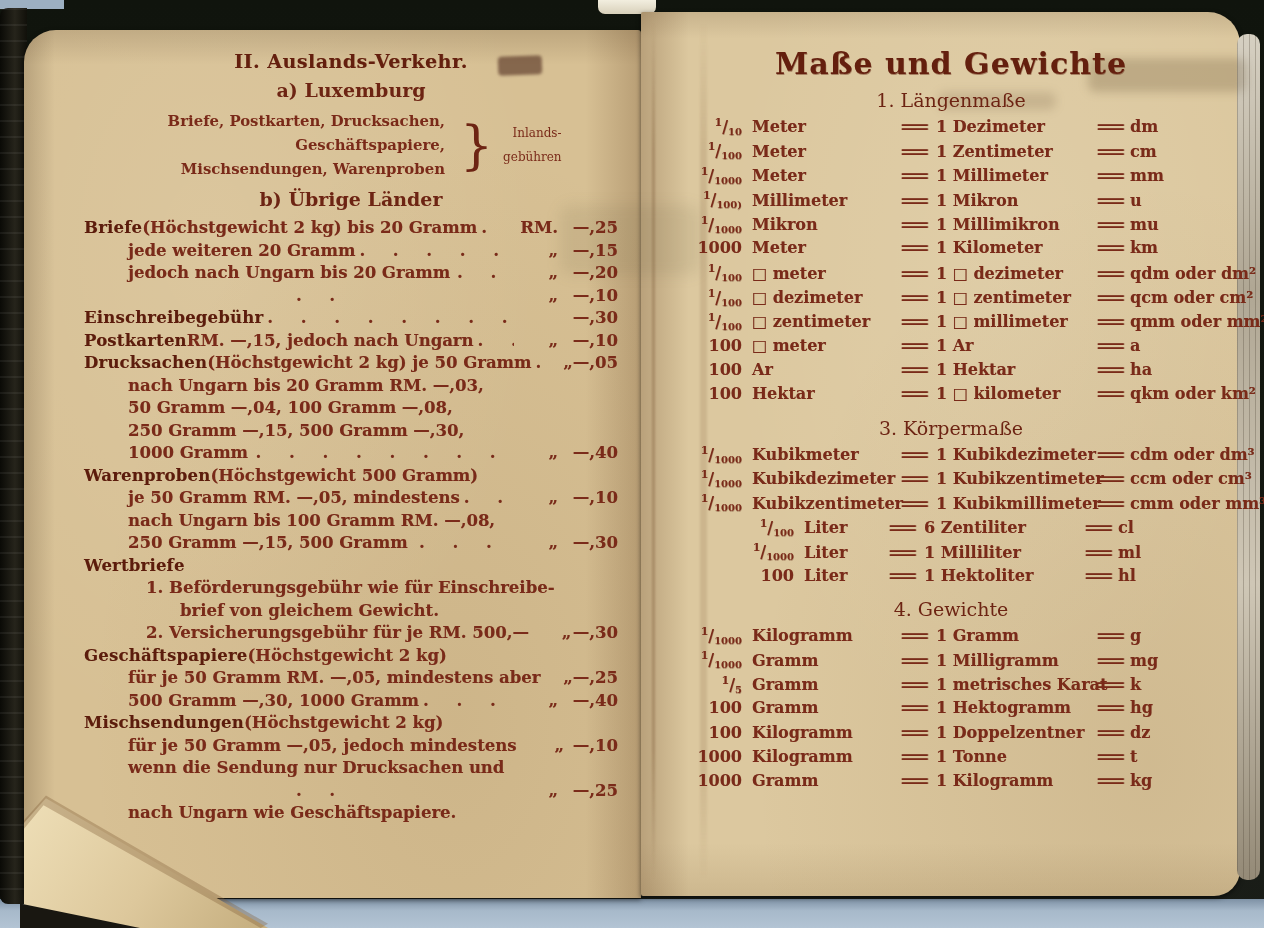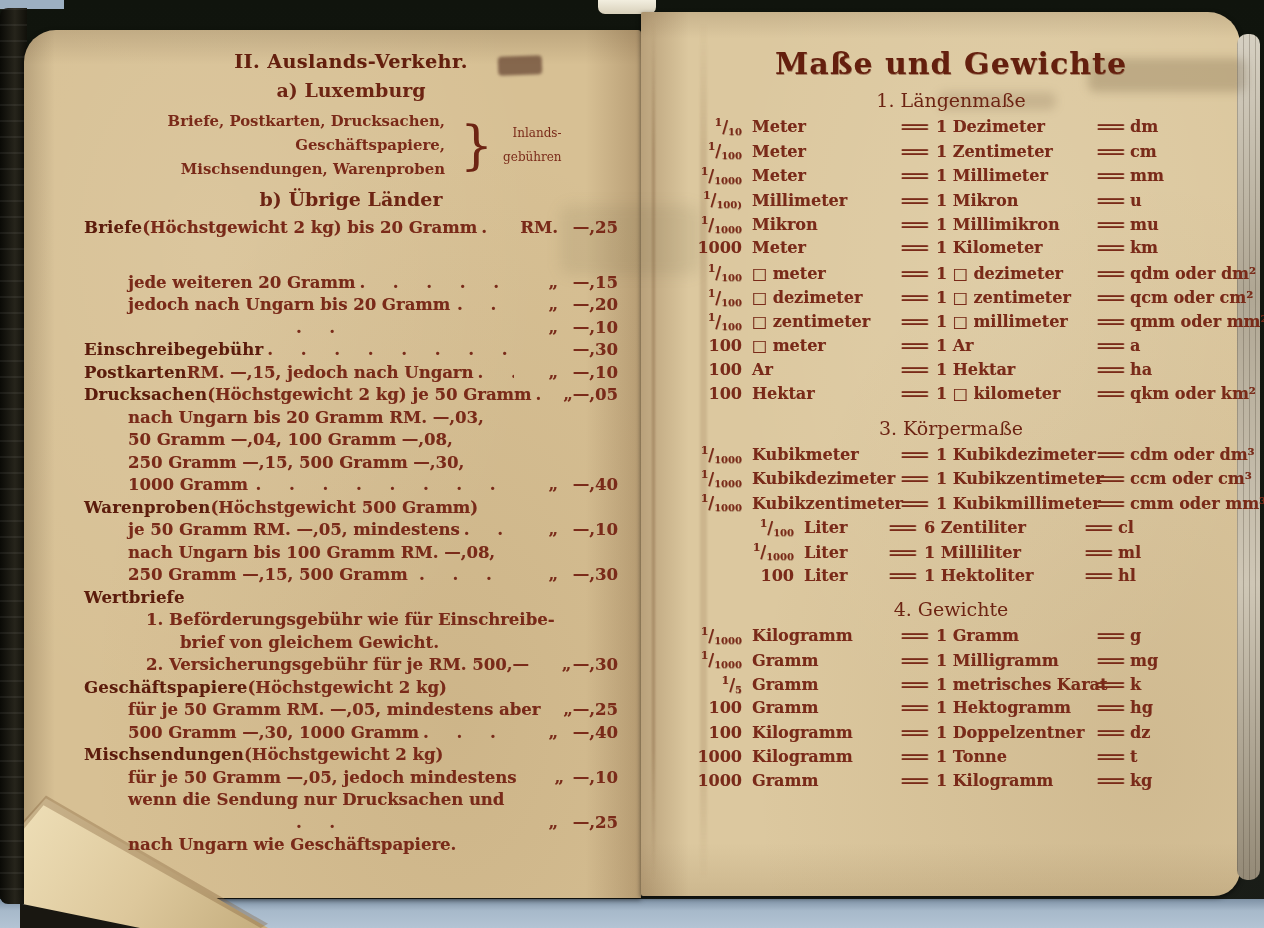--- a/index.html
+++ b/index.html
@@ -146,21 +146,21 @@
     </div>
     <div class="lp-sub">b) Übrige Länder</div>
     <div class="rate-table" id="rate-lines">
         <div class="rate-line" style="padding-left: 0px;">
           <span class="rate-lead">Briefe</span>
           <span class="rate-rest"> (Höchstgewicht 2 kg) bis 20 Gramm</span>
           <span class="rate-dots">. .</span>
           <span class="rate-pre">RM.</span>
           <span class="rate-amt">—,25</span>
         </div>
-        <div class="rate-line" style="padding-left: 44px; margin-top: 32px;">
+        <div class="rate-line" style="padding-left: 44px;">
           <span class="rate-rest">jede weiteren 20 Gramm</span>
           <span class="rate-dots">. . . . . .</span>
           <span class="rate-pre">„</span>
           <span class="rate-amt">—,15</span>
         </div>
         <div class="rate-line" style="padding-left: 44px;">
           <span class="rate-rest">jedoch nach Ungarn bis 20 Gramm</span>
           <span class="rate-dots">. .</span>
           <span class="rate-pre">„</span>
           <span class="rate-amt">—,20</span>

